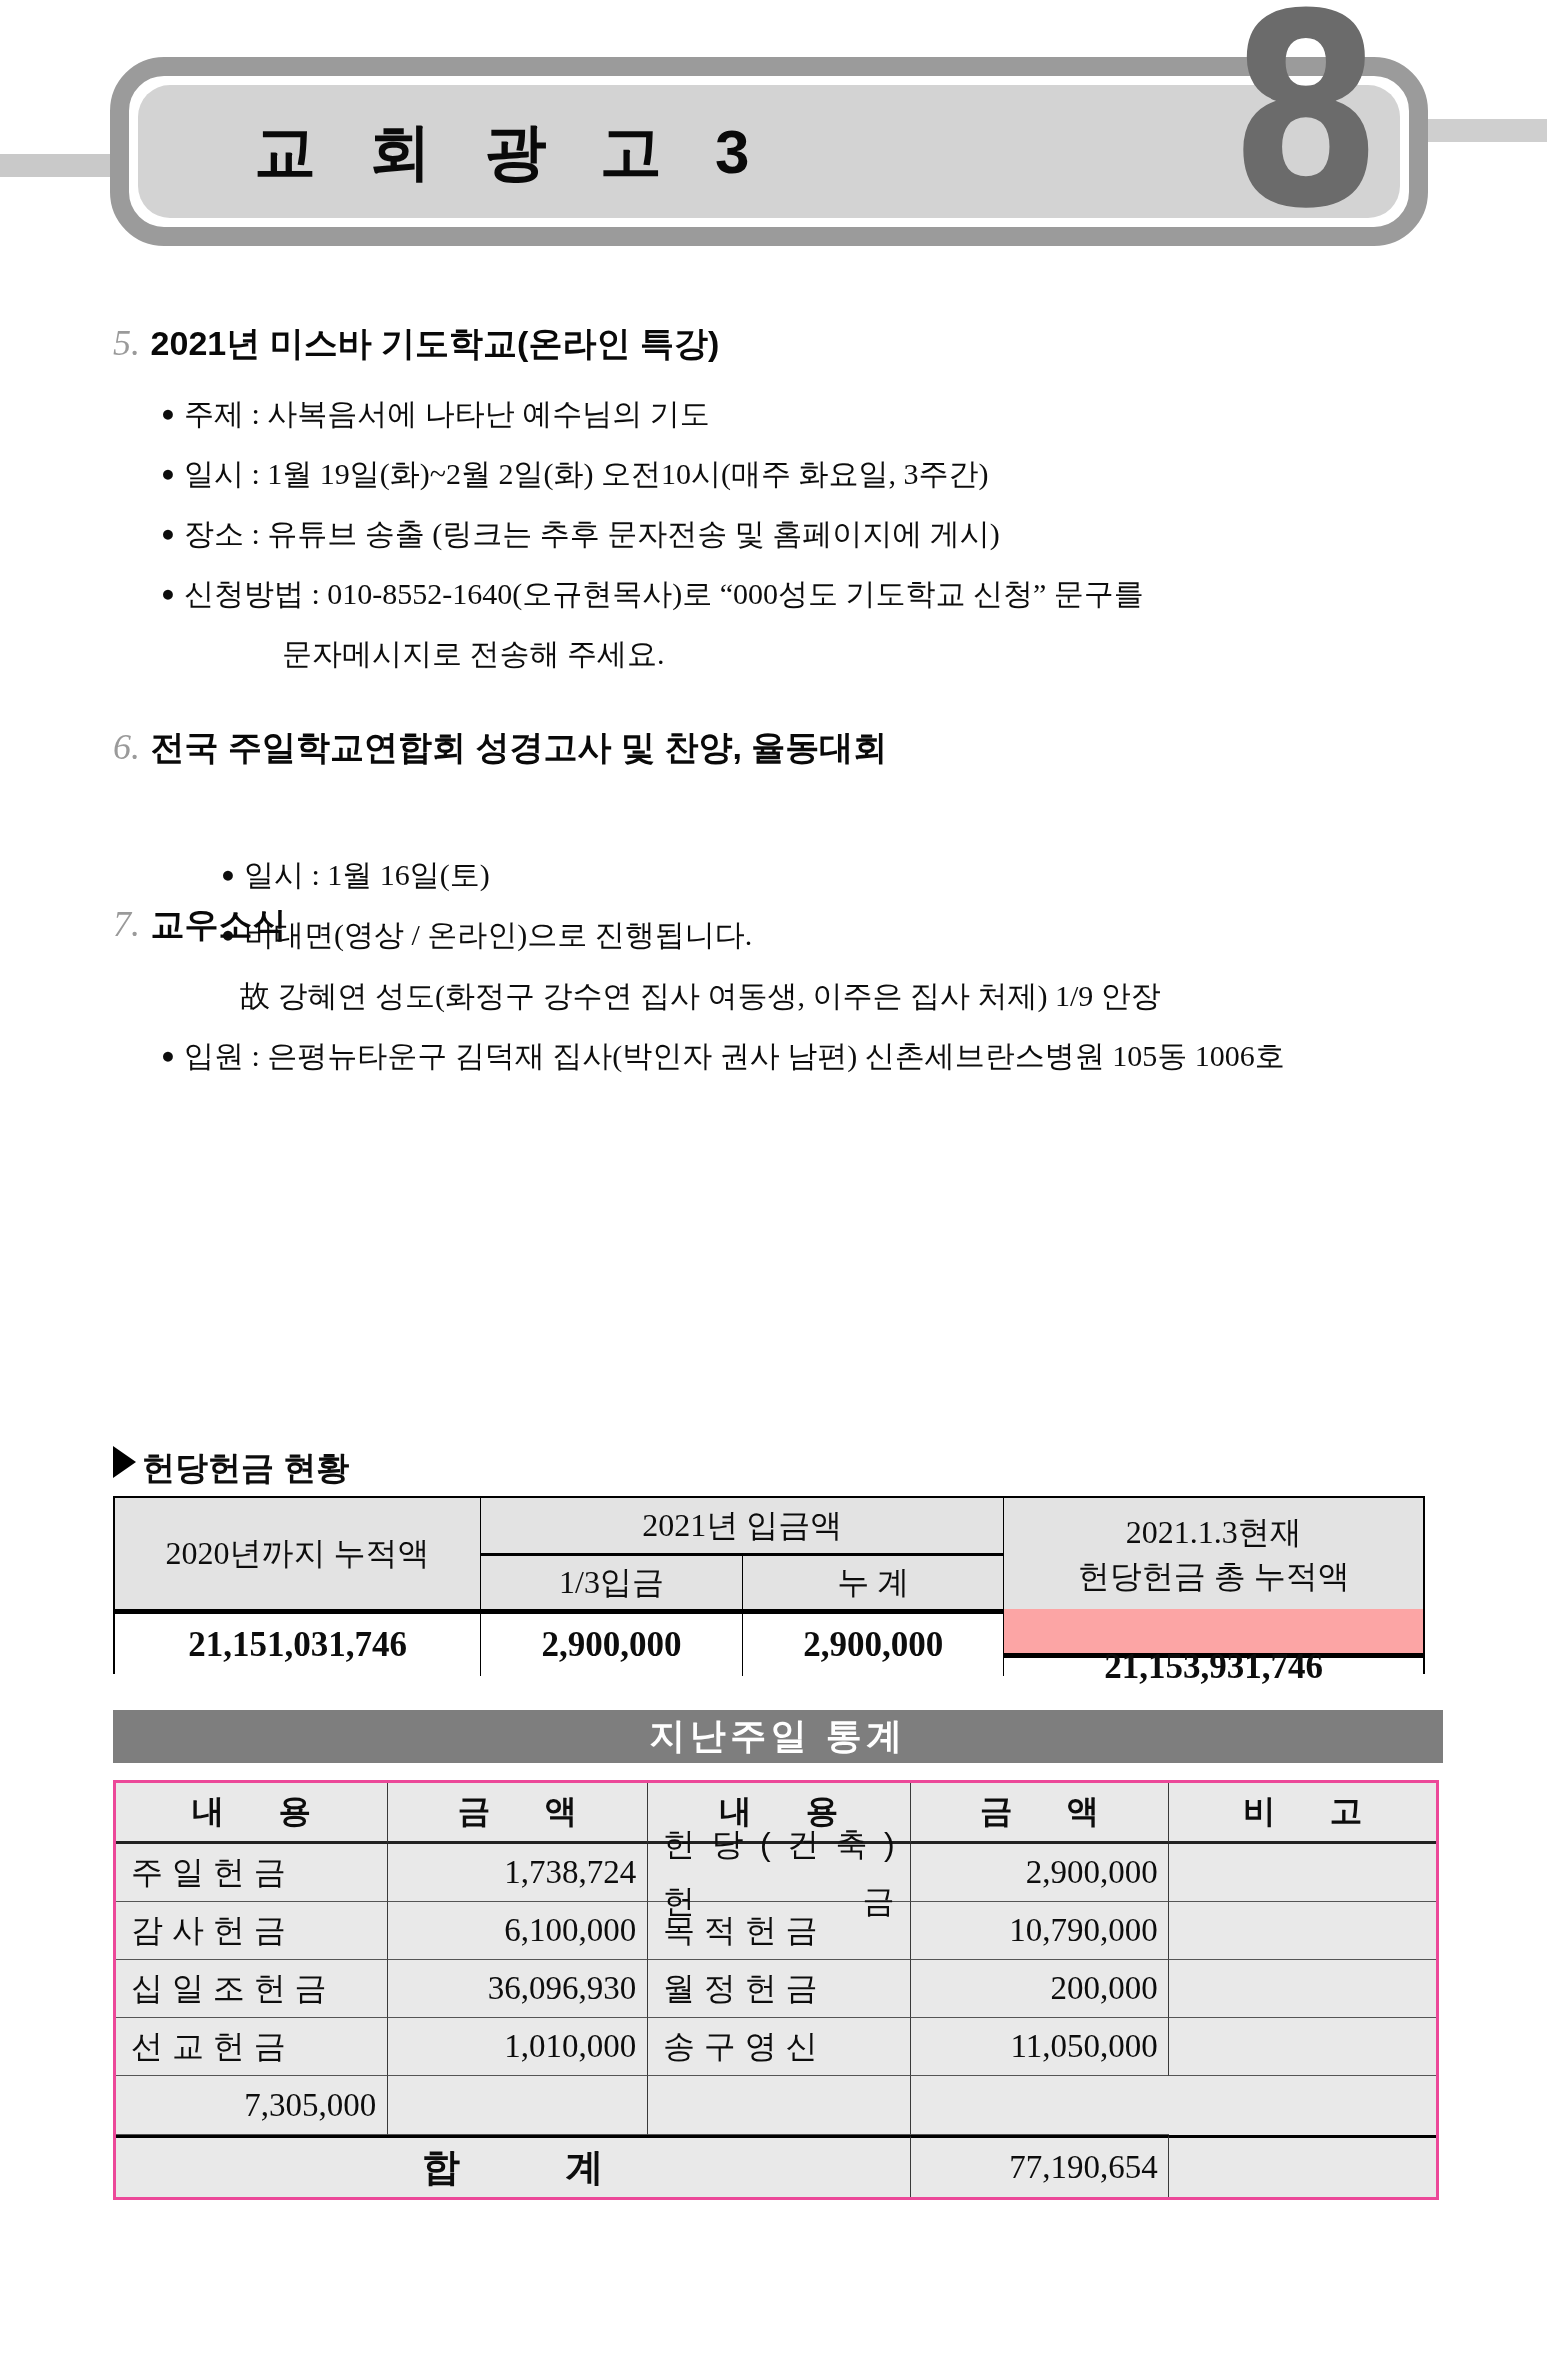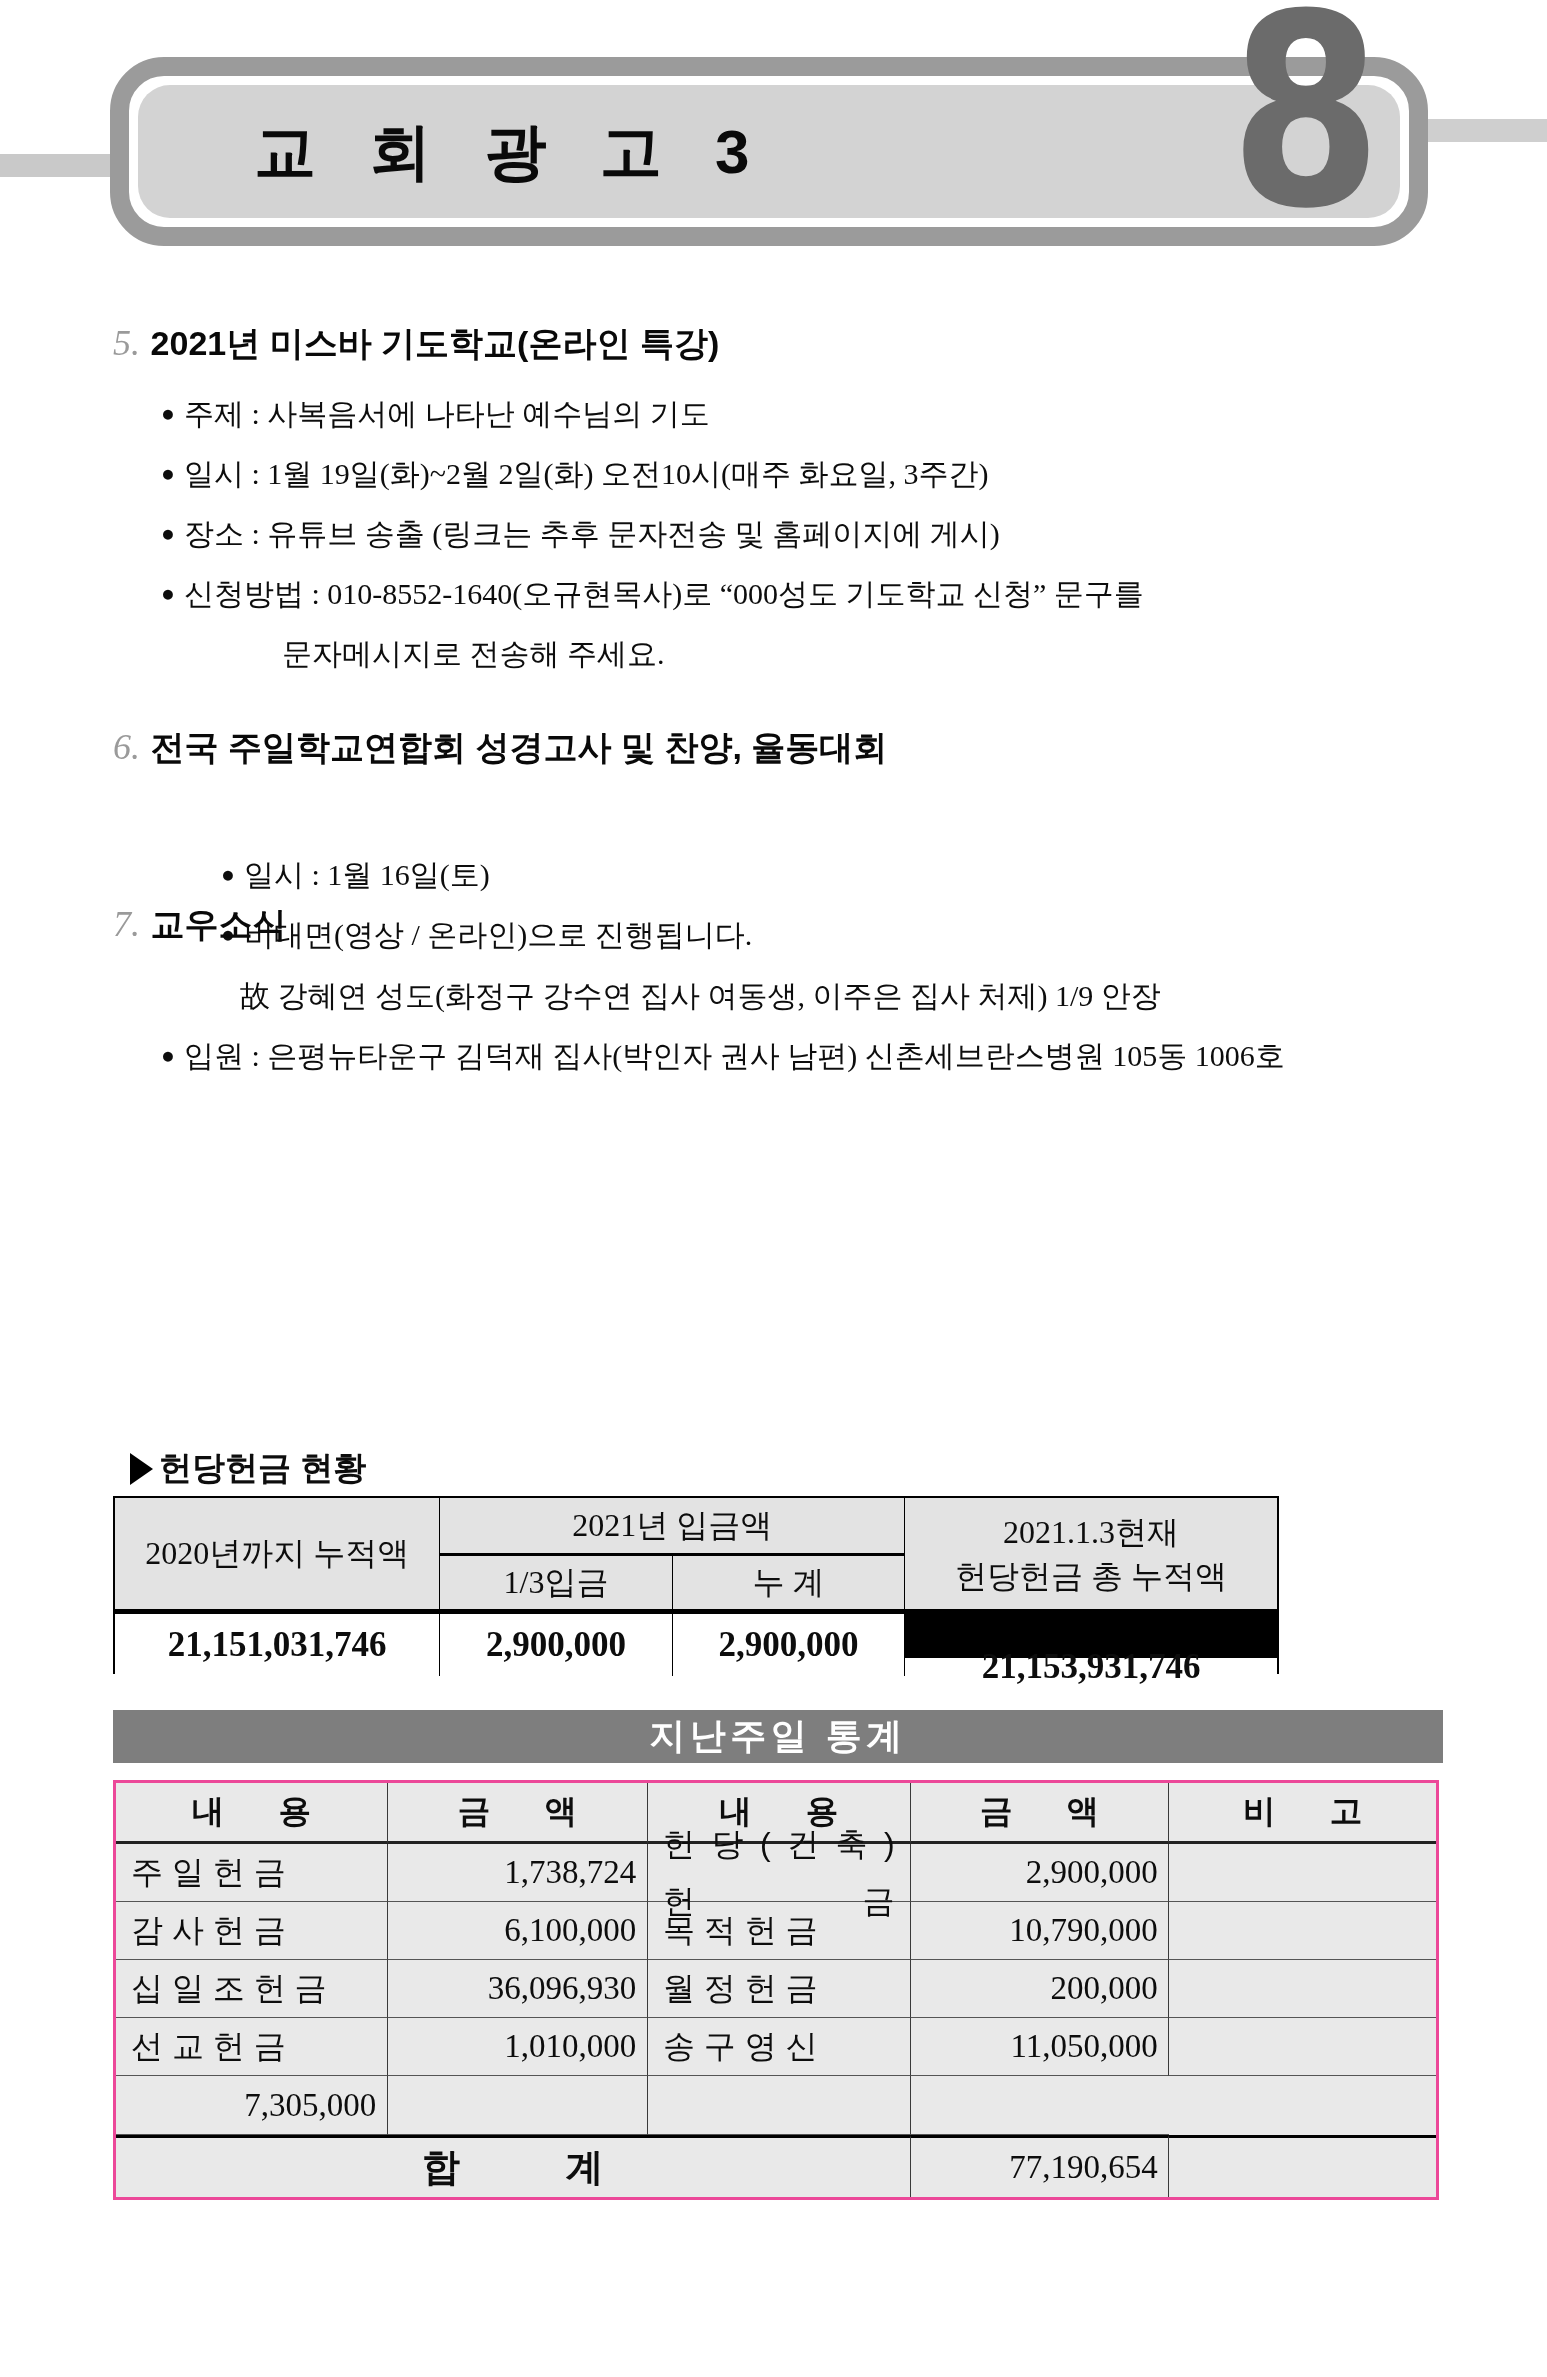--- a/index.html
+++ b/index.html
@@ -27,27 +27,27 @@
   .sec-title{font-family:"Liberation Sans","DejaVu Sans",sans-serif;font-weight:bold;font-size:34px;color:#090909;}
   .sec-lines{margin-top:18px;margin-left:48px;font-size:30px;}
   .line{line-height:57px;white-space:pre-wrap;}
   .s7 .line{line-height:60px;}
   .bullet{display:inline-block;margin-right:9px;transform:translateY(-3px);font-size:23px;}
   .indent-a{padding-left:121px;}
   .indent-b{padding-left:79px;}
   .two-col .part1{display:inline-block;width:382px;}
 
   
-  .offer-label{position:absolute;left:130px;top:1446px;display:flex;align-items:center;gap:6px;
+  .offer-label{position:absolute;left:113px;top:1446px;display:flex;gap:6px;
                font-family:"Liberation Sans","DejaVu Sans",sans-serif;font-weight:bold;font-size:33px;}
   .tri{display:inline-block;width:0;height:0;border-top:16.6px solid transparent;
        border-bottom:16.6px solid transparent;border-left:23px solid #000;}
-  .table1{position:absolute;left:113px;top:1496px;width:1166px;height:178px;
+  .table1{position:absolute;left:113px;top:1496px;width:1312px;height:178px;
           display:grid;grid-template-columns:28% 20% 20% 32%;grid-template-rows:58px 53px 67px;
-          border:2.3px solid #000;box-sizing:border-box;background:#000000;}
+          border:2.3px solid #000;box-sizing:border-box;background:#fca5a5;}
   .table1 .cell{display:flex;align-items:center;justify-content:center;box-sizing:border-box;}
   .t1-head{background:#e3e3e3;font-size:32px;}
   .t1-c1{grid-column:1;grid-row:1/3;border-right:1.5px solid #000;}
   .t1-group{grid-column:2/4;grid-row:1;border-right:1.5px solid #000;border-bottom:3px solid #000;}
   .t1-sub1{grid-column:2;grid-row:2;border-right:1.5px solid #000;}
   .t1-sub2{grid-column:3;grid-row:2;border-right:1.5px solid #000;}
   .t1-c4{grid-column:4;grid-row:1/3;flex-direction:column;line-height:44px;}
   .t1-val{grid-row:3;border-top:5.3px solid #000;font-size:35px;font-weight:600;background:#fff;}
   .t1-v1{grid-column:1;border-right:1.5px solid #000;}
   .t1-v2{grid-column:2;border-right:1.5px solid #000;}

